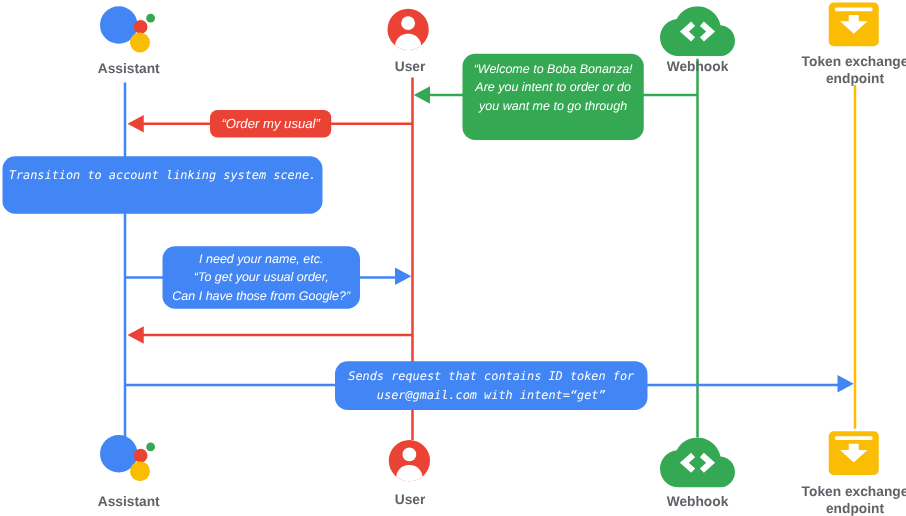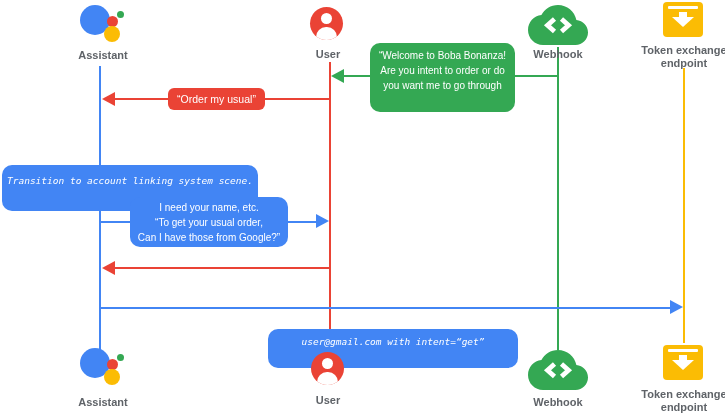--- a/index.html
+++ b/index.html
@@ -16,26 +16,26 @@
   
   .aline{position:absolute;height:2px;}
   .aline.red{background:#EA4335;}
   .aline.blue{background:#4285F4;}
   .aline.green{background:#34A853;}
   .ahead{position:absolute;width:0;height:0;border-top:7px solid transparent;border-bottom:7px solid transparent;}
   .ahead.left.red{border-right:13px solid #EA4335;}
   .ahead.left.green{border-right:13px solid #34A853;}
   .ahead.right.blue{border-left:13px solid #4285F4;}
   
-  .mbox{position:absolute;color:#fff;text-align:center;box-sizing:border-box;}
+  .mbox{position:absolute;color:#fff;text-align:center;box-sizing:border-box;font-style:italic;}
   .mbox .line{white-space:nowrap;}
   .green-box{background:#34A853;border-radius:10px;font-size:10px;line-height:15px;padding-top:5px;}
   .red-box{background:#EA4335;border-radius:6px;font-size:10.5px;}
   .blue-box{background:#4285F4;border-radius:10px;font-size:10px;line-height:15px;}
-  .mono{font-family:"DejaVu Sans Mono",monospace;font-style:italic;font-size:9.5px;line-height:15px;margin-top:40px;}
+  .mono{font-family:"DejaVu Sans Mono",monospace;font-style:italic;font-size:9.5px;line-height:15px;}
   
   .actor-label{position:absolute;font-size:11px;font-weight:700;color:#5F6368;text-align:center;line-height:13px;}
   
   .assistant-icon{position:absolute;width:50px;height:42px;}
   .assistant-icon .c{position:absolute;border-radius:50%;}
   .assistant-icon .c-blue{left:2px;top:2px;width:30px;height:30px;background:#4285F4;}
   .assistant-icon .c-green{left:39px;top:8px;width:7px;height:7px;background:#34A853;}
   .assistant-icon .c-red{left:29px;top:13px;width:11px;height:11px;background:#EA4335;}
   .assistant-icon .c-yellow{left:26px;top:23px;width:16px;height:16px;background:#FBBC04;}
   
@@ -90,20 +90,21 @@
   </div>
 
   <div class="mbox blue-box" style="left:130px;top:197px;width:158px;height:50px;padding-top:3px;">
     <div class="line">I need your name, etc.</div>
     <div class="line">“To get your usual order,</div>
     <div class="line">Can I have those from Google?”</div>
   </div>
 
 
   <div class="mbox blue-box mono" style="left:268px;top:289px;width:250px;height:39px;padding-top:5px;">
+    <div class="line">Sends request that contains ID token for</div>
     <div class="line">user@gmail.com with intent=“get”</div>
   </div>
 
   <div class="assistant-icon" style="left:78px;top:3px;">
     <div class="c c-blue"></div>
     <div class="c c-green"></div>
     <div class="c c-red"></div>
     <div class="c c-yellow"></div>
   </div>
   <div class="actor-label" style="left:63px;top:49px;width:80px;">Assistant</div>

